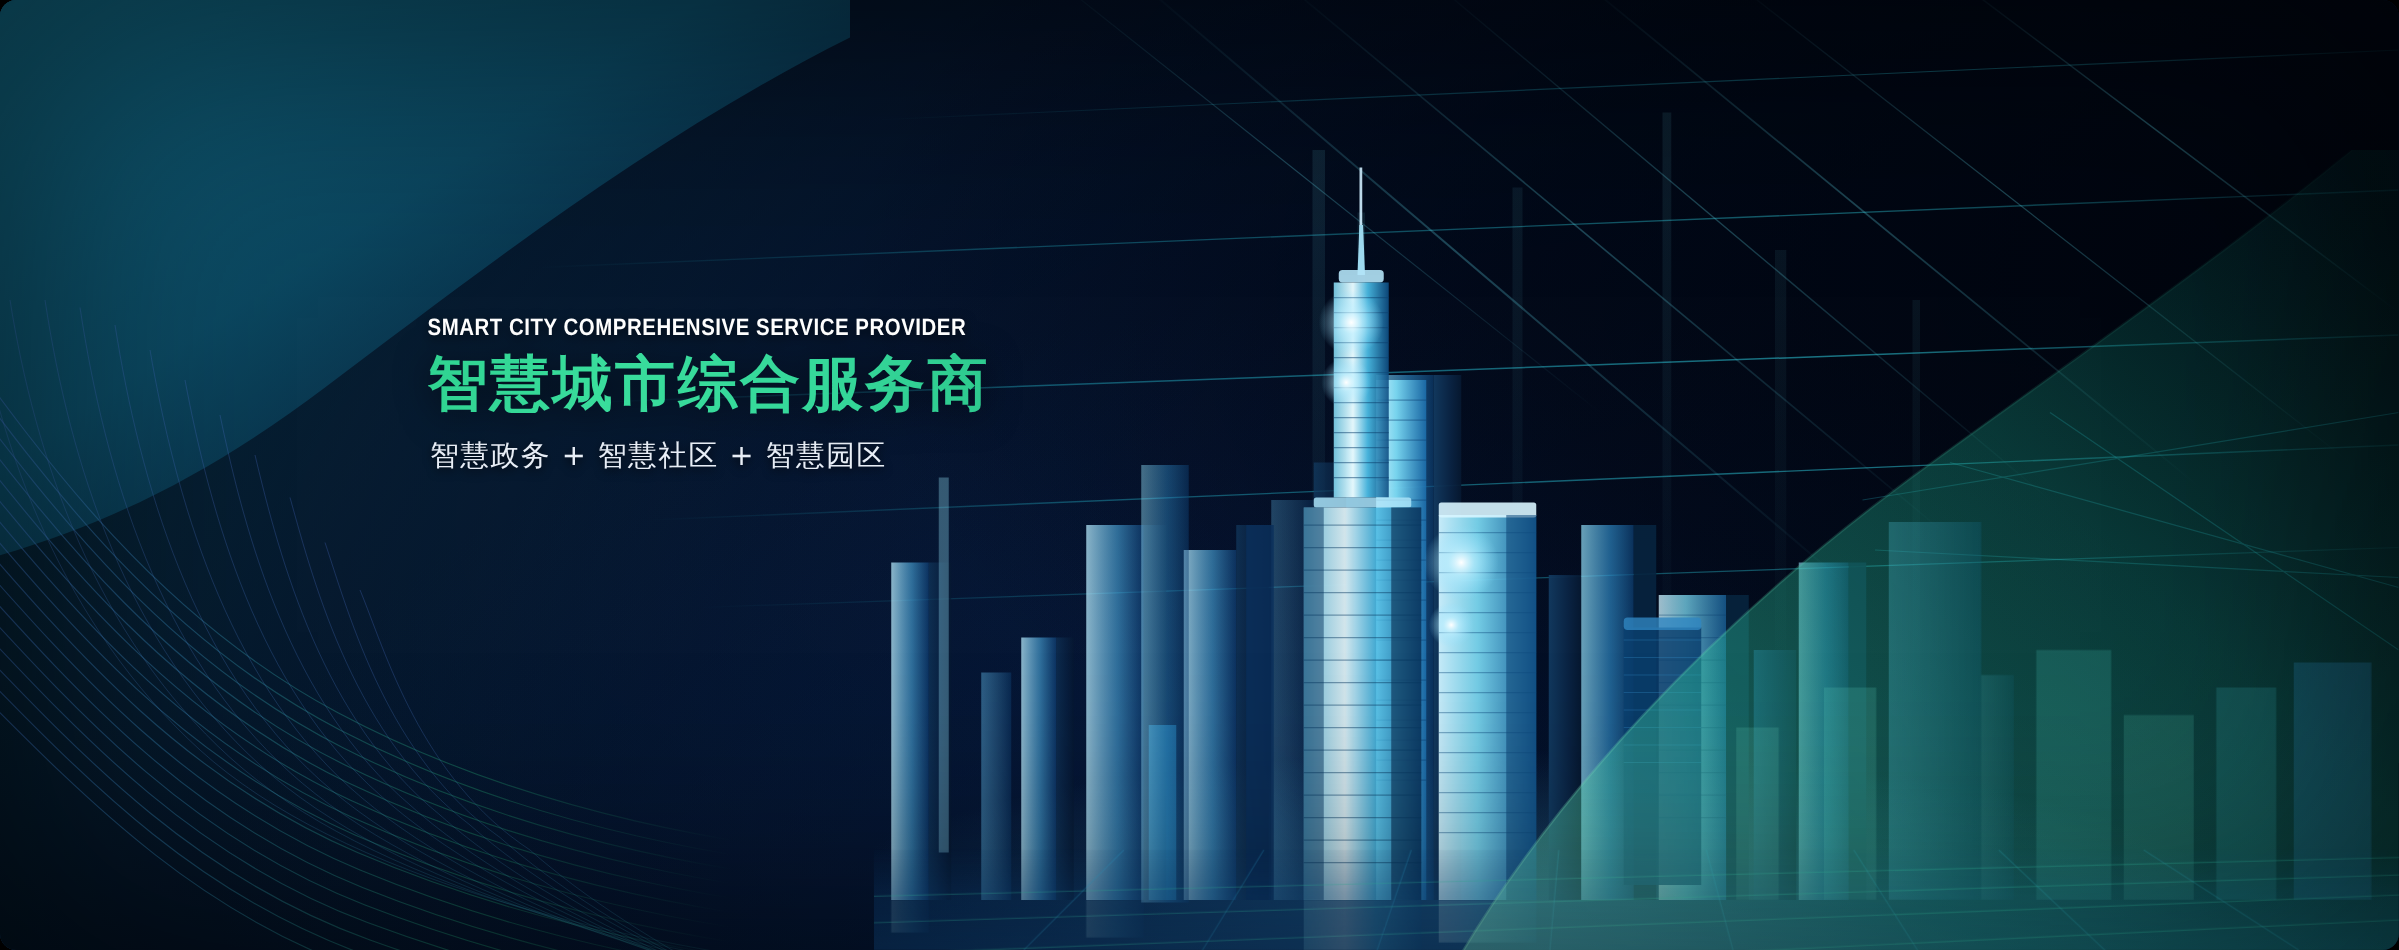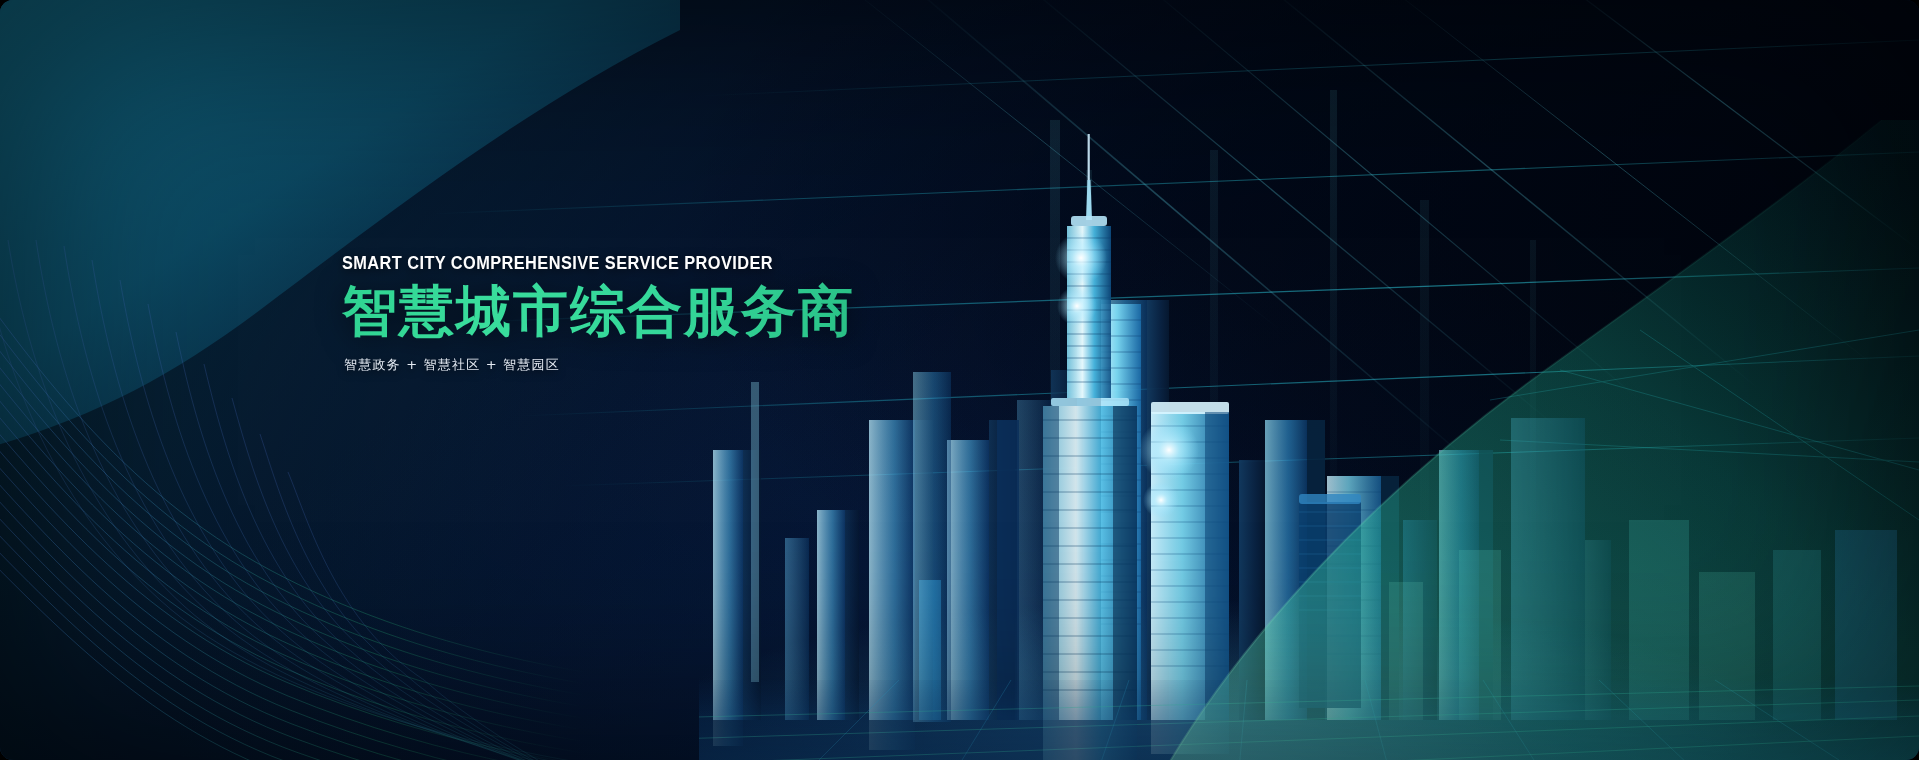--- a/index.html
+++ b/index.html
@@ -53,37 +53,37 @@
     letter-spacing:.5px;
     color:#ffffff;
     font-family:"Liberation Sans Narrow","Liberation Sans",sans-serif;
     transform:scaleX(.86);
     transform-origin:left center;
     white-space:nowrap;
     text-shadow:0 2px 10px rgba(0,0,0,.7);
     margin:0 0 8px 0;
   }
   .headline{
-    font-size:55px;
+    font-size:48px;
     font-weight:bold;
     line-height:1.06;
     margin:0;
     white-space:nowrap;
     letter-spacing:2px;
     background:linear-gradient(100deg,#2fd391 0%,#39dd9c 18%,#35d89a 42%,#2cc78c 62%,#23a874 82%,#1b8c61 100%);
     -webkit-background-clip:text;
     background-clip:text;
     color:transparent;
     -webkit-text-fill-color:transparent;
     filter:drop-shadow(0 3px 14px rgba(0,0,0,.55));
     font-family:"DejaVu Sans","Liberation Sans",sans-serif;
   }
   .subline{
     margin:16px 0 0 2px;
-    font-size:13px;
+    font-size:23px;
     color:#e8eef6;
     letter-spacing:1.2px;
     white-space:nowrap;
     text-shadow:0 2px 8px rgba(0,0,0,.75);
     font-family:"DejaVu Sans","Liberation Sans",sans-serif;
   }
   .vignette{
     position:absolute; inset:0;
     pointer-events:none;
     box-shadow:inset 0 0 180px 40px rgba(0,0,0,.45);

